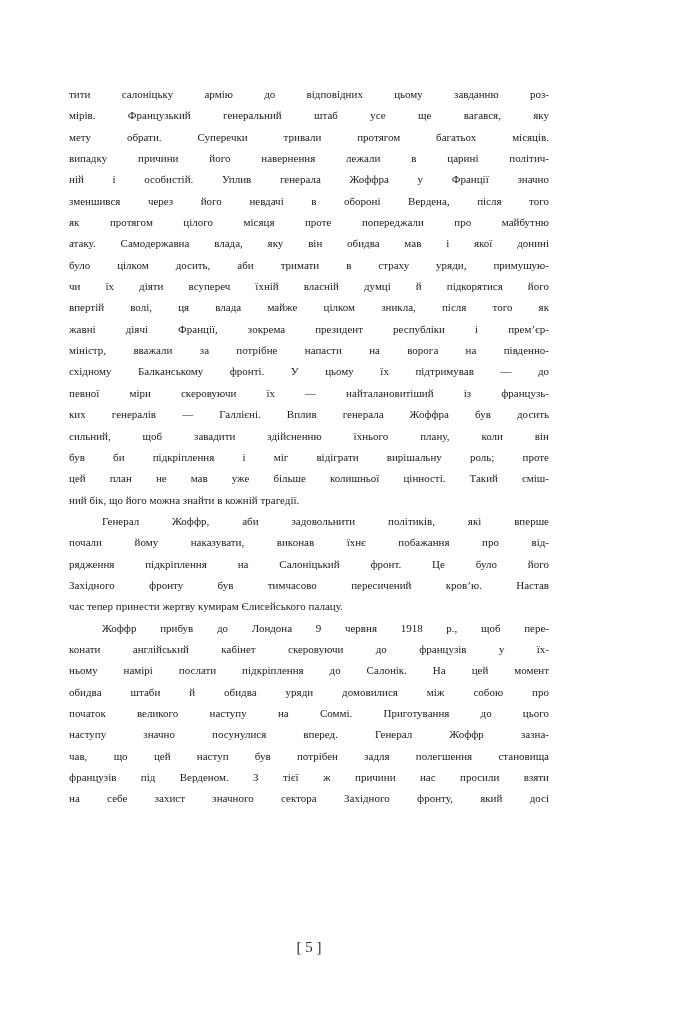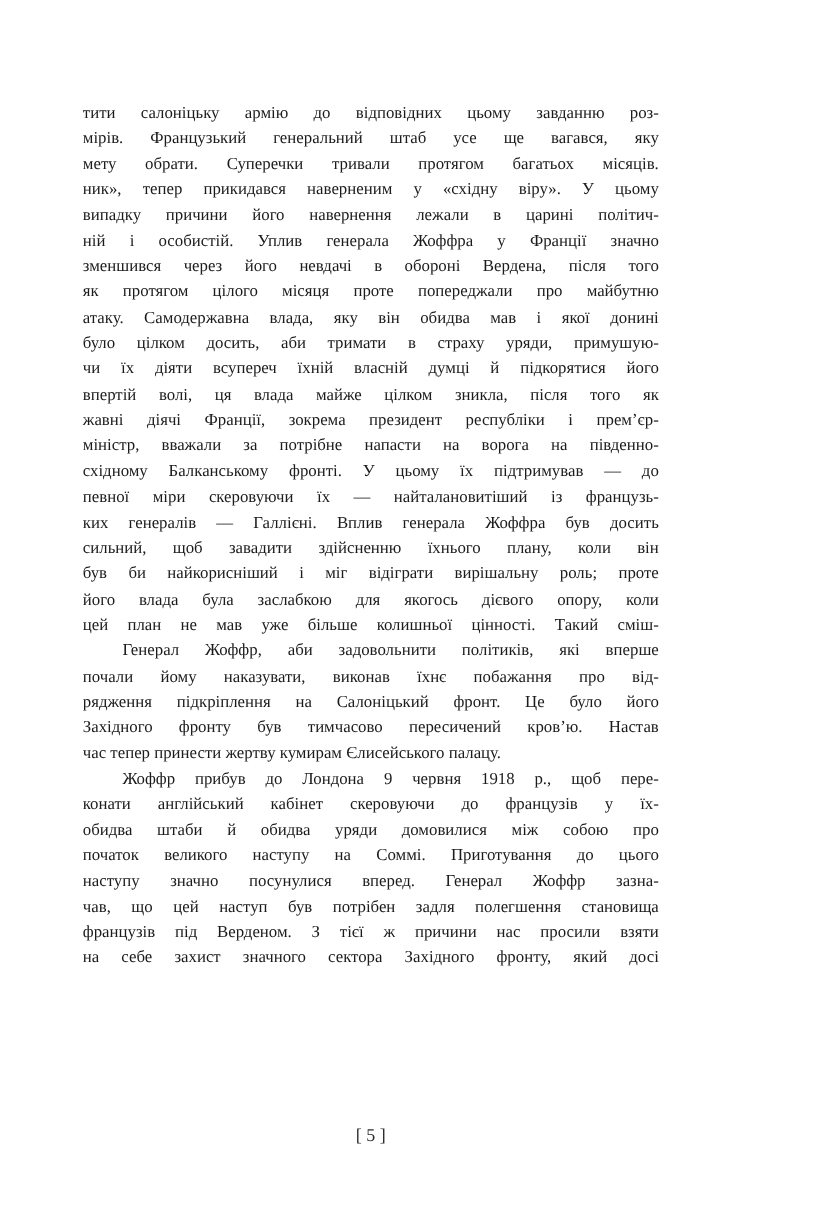--- a/index.html
+++ b/index.html
@@ -14,21 +14,21 @@
     background: #ffffff;
     font-family: "Liberation Serif", "DejaVu Serif", serif;
     color: #1b1b1b;
     overflow: hidden;
   }
   .text-block {
     position: absolute;
     left: 69px;
     top: 84px;
     width: 480px;
-    font-size: 14px;
+    font-size: 11px;
     line-height: 21.35px;
   }
   .line {
     text-align: justify;
     text-align-last: justify;
   }
   .line.para-end {
     text-align-last: left;
   }
   .line.indent {
@@ -45,45 +45,45 @@
   }
 </style>
 </head>
 <body>
 
 <div class="book-page">
   <main class="text-block">
       <div class="line">тити салоніцьку армію до відповідних цьому завданню роз-</div>
       <div class="line">мірів. Французький генеральний штаб усе ще вагався, яку</div>
       <div class="line">мету обрати. Суперечки тривали протягом багатьох місяців.</div>
-      <div class="line">ник», тепер прикидався наверненим у «східну віру». У цьому</div>
       <div class="line">випадку причини його навернення лежали в царині політич-</div>
       <div class="line">ній і особистій. Уплив генерала Жоффра у Франції значно</div>
       <div class="line">зменшився через його невдачі в обороні Вердена, після того</div>
       <div class="line">як протягом цілого місяця проте попереджали про майбутню</div>
       <div class="line">атаку. Самодержавна влада, яку він обидва мав і якої донині</div>
       <div class="line">було цілком досить, аби тримати в страху уряди, примушую-</div>
       <div class="line">чи їх діяти всупереч їхній власній думці й підкорятися його</div>
       <div class="line">впертій волі, ця влада майже цілком зникла, після того як</div>
       <div class="line">жавні діячі Франції, зокрема президент республіки і прем’єр-</div>
       <div class="line">міністр, вважали за потрібне напасти на ворога на південно-</div>
       <div class="line">східному Балканському фронті. У цьому їх підтримував — до</div>
       <div class="line">певної міри скеровуючи їх — найталановитіший із французь-</div>
       <div class="line">ких генералів — Галлієні. Вплив генерала Жоффра був досить</div>
       <div class="line">сильний, щоб завадити здійсненню їхнього плану, коли він</div>
-      <div class="line">був би найкорисніший і міг відіграти вирішальну роль; проте</div>
-      <div class="line">його влада була заслабкою для якогось дієвого опору, коли</div>
+      <div class="line">був би підкріплення і міг відіграти вирішальну роль; проте</div>
       <div class="line">цей план не мав уже більше колишньої цінності. Такий сміш-</div>
+      <div class="line para-end">ний бік, що його можна знайти в кожній трагедії.</div>
       <div class="line indent">Генерал Жоффр, аби задовольнити політиків, які вперше</div>
       <div class="line">почали йому наказувати, виконав їхнє побажання про від-</div>
       <div class="line">рядження підкріплення на Салоніцький фронт. Це було його</div>
       <div class="line">Західного фронту був тимчасово пересичений кров’ю. Настав</div>
       <div class="line para-end">час тепер принести жертву кумирам Єлисейського палацу.</div>
       <div class="line indent">Жоффр прибув до Лондона 9 червня 1918 р., щоб пере-</div>
       <div class="line">конати англійський кабінет скеровуючи до французів у їх-</div>
+      <div class="line">ньому намірі послати підкріплення до Салонік. На цей момент</div>
       <div class="line">обидва штаби й обидва уряди домовилися між собою про</div>
       <div class="line">початок великого наступу на Соммі. Приготування до цього</div>
       <div class="line">наступу значно посунулися вперед. Генерал Жоффр зазна-</div>
       <div class="line">чав, що цей наступ був потрібен задля полегшення становища</div>
       <div class="line">французів під Верденом. З тієї ж причини нас просили взяти</div>
       <div class="line">на себе захист значного сектора Західного фронту, який досі</div>
     </main>
   <footer class="page-number">[ 5 ]</footer>
 </div>
 

